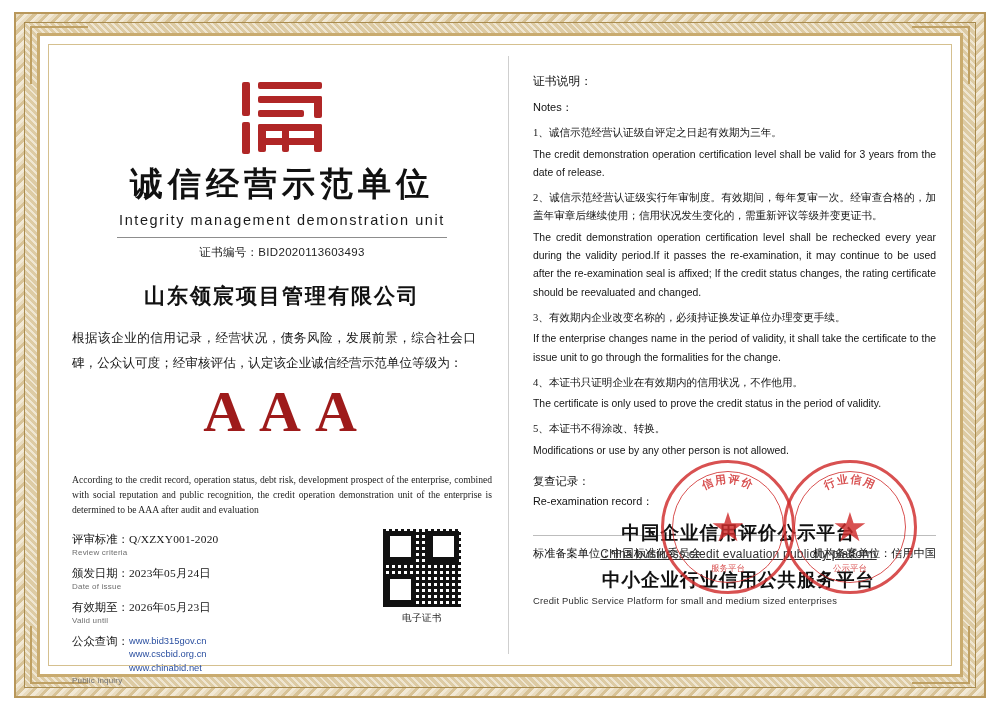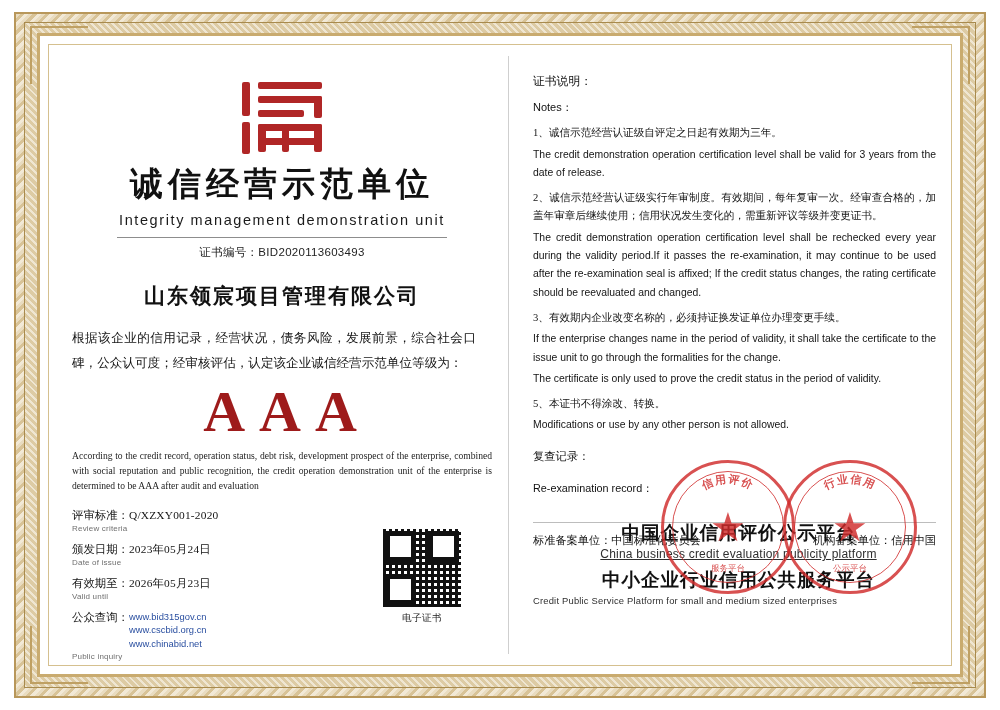--- a/index.html
+++ b/index.html
@@ -159,21 +159,21 @@
     text-align: center;
     font-family: "Liberation Serif", serif;
     font-size: 58px;
     font-weight: bold;
     color: #9e1b1b;
     letter-spacing: 14px;
     margin: 4px 0 0 10px;
     line-height: 1.15;
   }
   .desc-en {
-    margin: 2px 6px 0 6px;
+    margin: 26px 6px 0 6px;
     font-size: 9.6px;
     line-height: 1.6;
     color: #1d1d1d;
     text-align: justify;
     font-family: "Liberation Serif", serif;
   }
 
   .meta-block { margin-top: 14px; padding-left: 6px; }
   .meta-row { margin-bottom: 9px; }
   .meta-line {
@@ -295,21 +295,21 @@
     margin-top: 14px;
   }
   .reexam-cn {
     font-size: 11.3px;
     color: #111;
     font-family: "Liberation Serif", serif;
   }
   .reexam-en {
     font-size: 10.8px;
     color: #111;
-    margin-top: 18px;
+    margin-top: 6px;
   }
   .reexam-rule {
     height: 1px;
     background: #bdbdbd;
     margin-top: 26px;
   }
   .org-row {
     display: flex;
     justify-content: space-between;
     margin-top: 10px;
@@ -518,20 +518,21 @@
         <div class="note-cn">2、诚信示范经营认证级实行年审制度。有效期间，每年复审一次。经审查合格的，加盖年审章后继续使用；信用状况发生变化的，需重新评议等级并变更证书。</div>
         <div class="note-en">The credit demonstration operation certification level shall be rechecked every year during the validity period.If it passes the re-examination, it may continue to be used after the re-examination seal is affixed; If the credit status changes, the rating certificate should be reevaluated and changed.</div>
       </div>
 
       <div>
         <div class="note-cn">3、有效期内企业改变名称的，必须持证换发证单位办理变更手续。</div>
         <div class="note-en">If the enterprise changes name in the period of validity, it shall take the certificate to the issue unit to go through the formalities for the change.</div>
       </div>
 
       <div>
+        <div class="note-cn">4、本证书只证明企业在有效期内的信用状况，不作他用。</div>
         <div class="note-en">The certificate is only used to prove the credit status in the period of validity.</div>
       </div>
 
       <div>
         <div class="note-cn">5、本证书不得涂改、转换。</div>
         <div class="note-en">Modifications or use by any other person is not allowed.</div>
       </div>
 
       <div class="reexam">
         <div class="reexam-cn">复查记录：</div>

